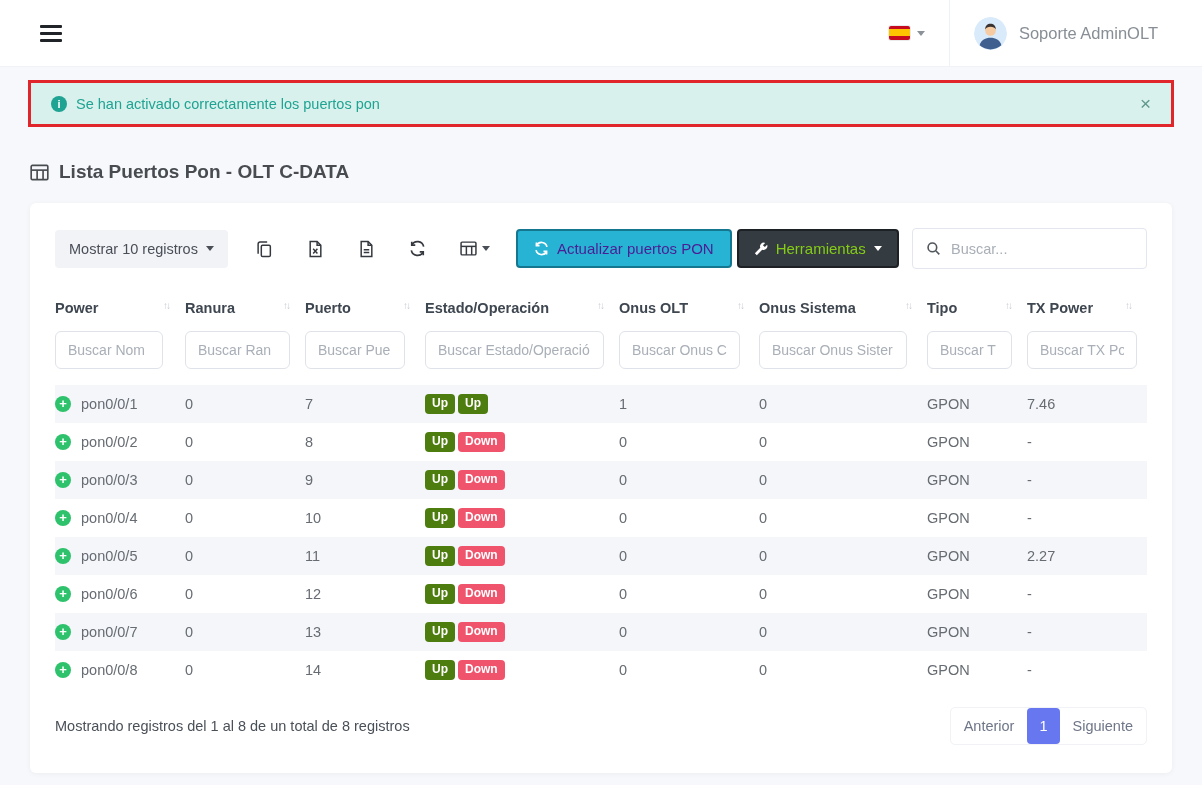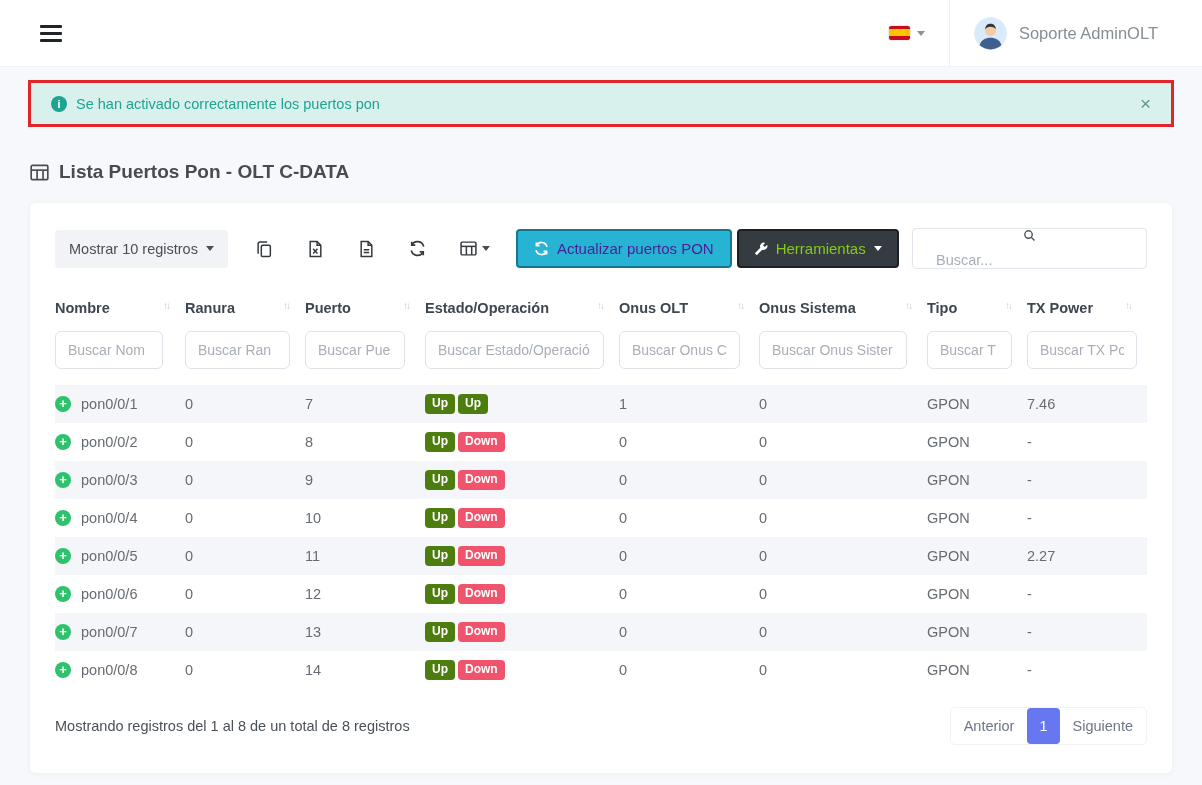--- a/index.html
+++ b/index.html
@@ -78,21 +78,21 @@
     background: #27b4d4; border: 2px solid #15778f; color: #4c1d95;
     padding: 9px 16px; margin-left: 26px; font-size: 15px;
   }
   .btn-dark {
     background: #343b41; border: 2px solid #1d2125; color: #84cc16;
     padding: 9px 15px; margin-left: 5px; font-size: 15px;
   }
   .search-box {
     margin-left: auto; width: 235px; height: 41px; border: 1px solid #e4e6ef;
     border-radius: 4px; display: flex; align-items: center; padding: 0 13px; gap: 10px;
-    color: #50565c; background: #fff; flex-direction: column;
+    color: #50565c; background: #fff;
   }
   .search-box input {
     border: none; outline: none; flex: 1; min-width: 0; font-size: 14.5px;
     font-family: inherit; color: #495057; background: transparent;
   }
   input::placeholder { color: #a9afb7; }
 
   
   table { width: 100%; border-collapse: collapse; table-layout: fixed; margin-top: 14px; }
   thead th {
@@ -262,21 +262,21 @@
         <col style="width:120px">
         <col style="width:120px">
       <col style="width:194px">
         <col style="width:140px">
         <col style="width:168px">
       <col style="width:100px">
         <col>
     </colgroup>
     <thead>
       <tr id="header-row">
-          <th><span>Nombre</span><span class="sort-icons">↑↓</span></th>
+          <th><span>Power</span><span class="sort-icons">↑↓</span></th>
           <th><span>Ranura</span><span class="sort-icons">↑↓</span></th>
           <th><span>Puerto</span><span class="sort-icons">↑↓</span></th>
           <th><span>Estado/Operación</span><span class="sort-icons">↑↓</span></th>
           <th><span>Onus OLT</span><span class="sort-icons">↑↓</span></th>
           <th><span>Onus Sistema</span><span class="sort-icons">↑↓</span></th>
           <th><span>Tipo</span><span class="sort-icons">↑↓</span></th>
           <th><span>TX Power</span><span class="sort-icons">↑↓</span></th>
         </tr>
       <tr id="filter-row" class="filters">
           <th><input type="text" class="filter-input fw1" placeholder="Buscar Nom" style=""></th>

